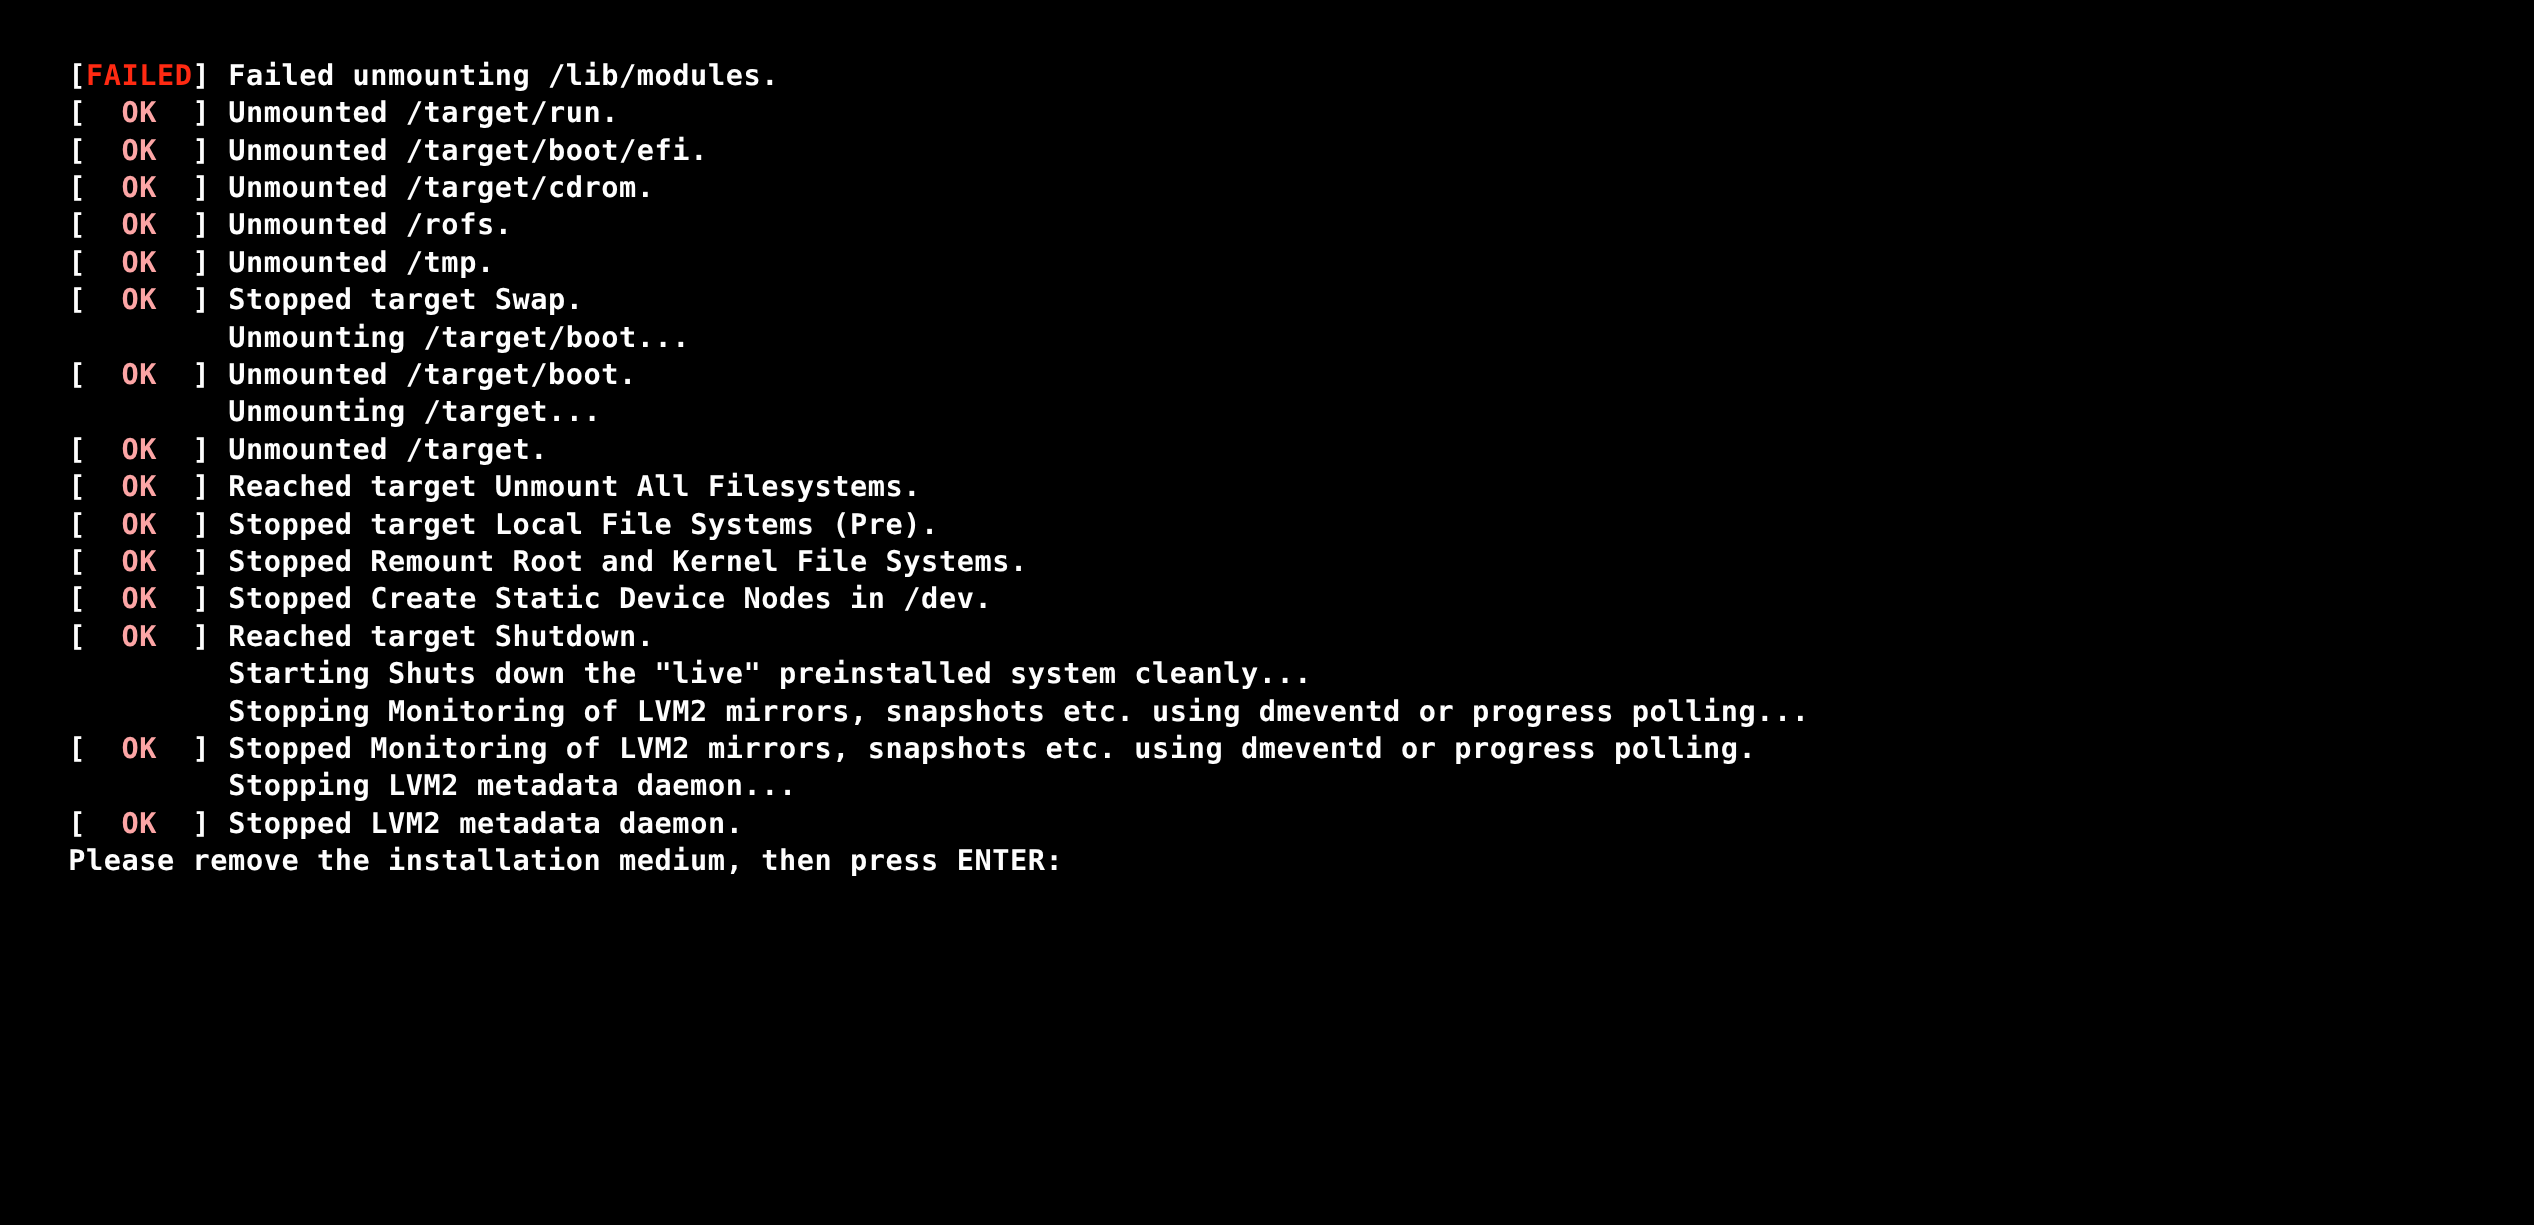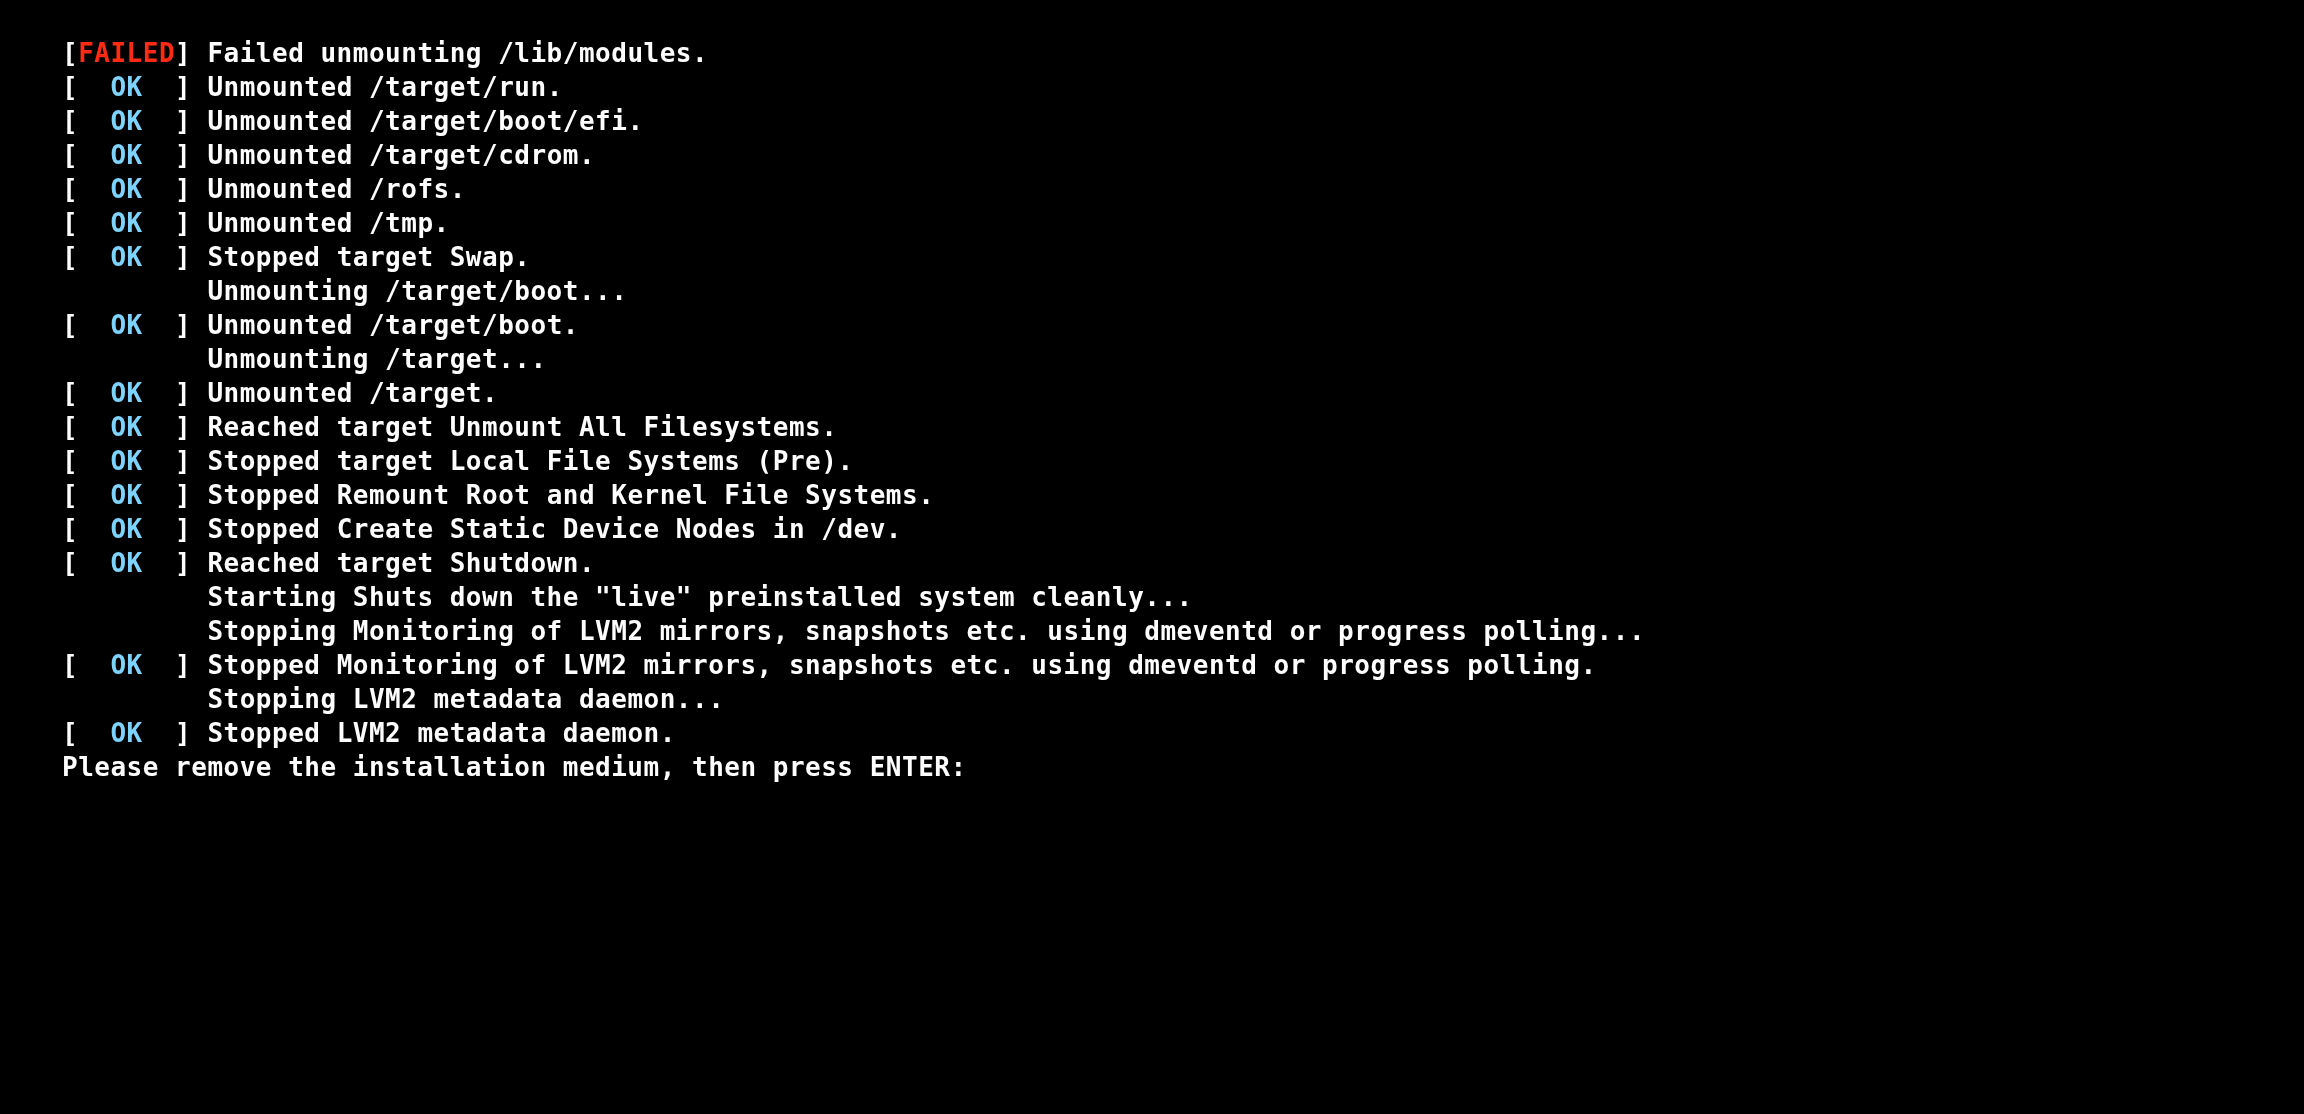--- a/index.html
+++ b/index.html
@@ -12,28 +12,28 @@
   }
   body {
     font-family: "DejaVu Sans Mono", "Liberation Mono", "Courier New", monospace;
     font-size: 26px;
     line-height: 34px;
     color: #fefefe;
     font-weight: bold;
     letter-spacing: 0.5px;
   }
   .screen {
-    padding-top: 36px;
+    padding-top: 52px;
     padding-left: 62px;
     white-space: pre;
   }
   .line {
     display: block;
   }
   .bracket { color: #fefefe; }
-  .ok     { color: #7dd3fc; }
+  .ok     { color: #fca5a5; }
   .failed { color: #ff2a12; }
   .msg    { color: #fefefe; }
 </style>
 </head>
 <body>
 
 <div class="screen" id="screen"><span class="line"><span class="bracket">[</span><span class="failed">FAILED</span><span class="bracket">] </span><span class="msg">Failed unmounting /lib/modules.</span></span><span class="line"><span class="bracket">[  </span><span class="ok">OK</span><span class="bracket">  ] </span><span class="msg">Unmounted /target/run.</span></span><span class="line"><span class="bracket">[  </span><span class="ok">OK</span><span class="bracket">  ] </span><span class="msg">Unmounted /target/boot/efi.</span></span><span class="line"><span class="bracket">[  </span><span class="ok">OK</span><span class="bracket">  ] </span><span class="msg">Unmounted /target/cdrom.</span></span><span class="line"><span class="bracket">[  </span><span class="ok">OK</span><span class="bracket">  ] </span><span class="msg">Unmounted /rofs.</span></span><span class="line"><span class="bracket">[  </span><span class="ok">OK</span><span class="bracket">  ] </span><span class="msg">Unmounted /tmp.</span></span><span class="line"><span class="bracket">[  </span><span class="ok">OK</span><span class="bracket">  ] </span><span class="msg">Stopped target Swap.</span></span><span class="line"><span class="bracket">         </span><span class="msg">Unmounting /target/boot...</span></span><span class="line"><span class="bracket">[  </span><span class="ok">OK</span><span class="bracket">  ] </span><span class="msg">Unmounted /target/boot.</span></span><span class="line"><span class="bracket">         </span><span class="msg">Unmounting /target...</span></span><span class="line"><span class="bracket">[  </span><span class="ok">OK</span><span class="bracket">  ] </span><span class="msg">Unmounted /target.</span></span><span class="line"><span class="bracket">[  </span><span class="ok">OK</span><span class="bracket">  ] </span><span class="msg">Reached target Unmount All Filesystems.</span></span><span class="line"><span class="bracket">[  </span><span class="ok">OK</span><span class="bracket">  ] </span><span class="msg">Stopped target Local File Systems (Pre).</span></span><span class="line"><span class="bracket">[  </span><span class="ok">OK</span><span class="bracket">  ] </span><span class="msg">Stopped Remount Root and Kernel File Systems.</span></span><span class="line"><span class="bracket">[  </span><span class="ok">OK</span><span class="bracket">  ] </span><span class="msg">Stopped Create Static Device Nodes in /dev.</span></span><span class="line"><span class="bracket">[  </span><span class="ok">OK</span><span class="bracket">  ] </span><span class="msg">Reached target Shutdown.</span></span><span class="line"><span class="bracket">         </span><span class="msg">Starting Shuts down the "live" preinstalled system cleanly...</span></span><span class="line"><span class="bracket">         </span><span class="msg">Stopping Monitoring of LVM2 mirrors, snapshots etc. using dmeventd or progress polling...</span></span><span class="line"><span class="bracket">[  </span><span class="ok">OK</span><span class="bracket">  ] </span><span class="msg">Stopped Monitoring of LVM2 mirrors, snapshots etc. using dmeventd or progress polling.</span></span><span class="line"><span class="bracket">         </span><span class="msg">Stopping LVM2 metadata daemon...</span></span><span class="line"><span class="bracket">[  </span><span class="ok">OK</span><span class="bracket">  ] </span><span class="msg">Stopped LVM2 metadata daemon.</span></span><span class="line"><span class="msg">Please remove the installation medium, then press ENTER:</span></span></div>
 
 </body></html>

